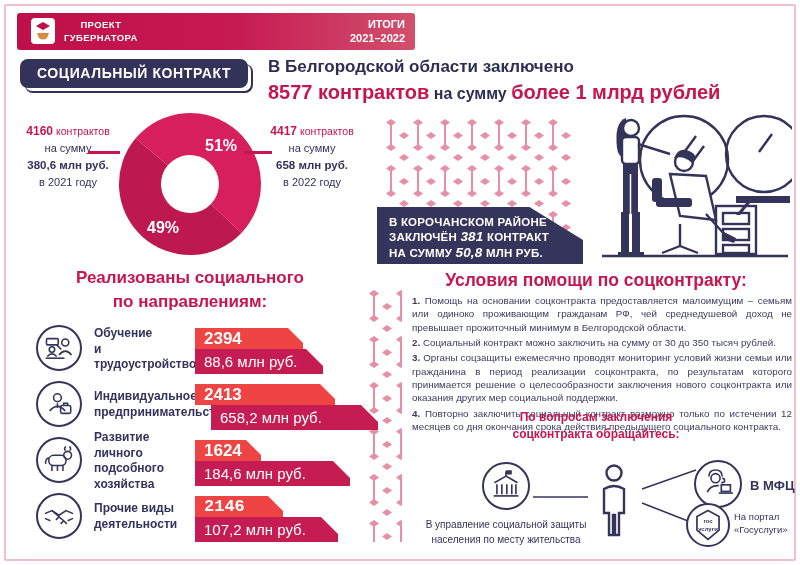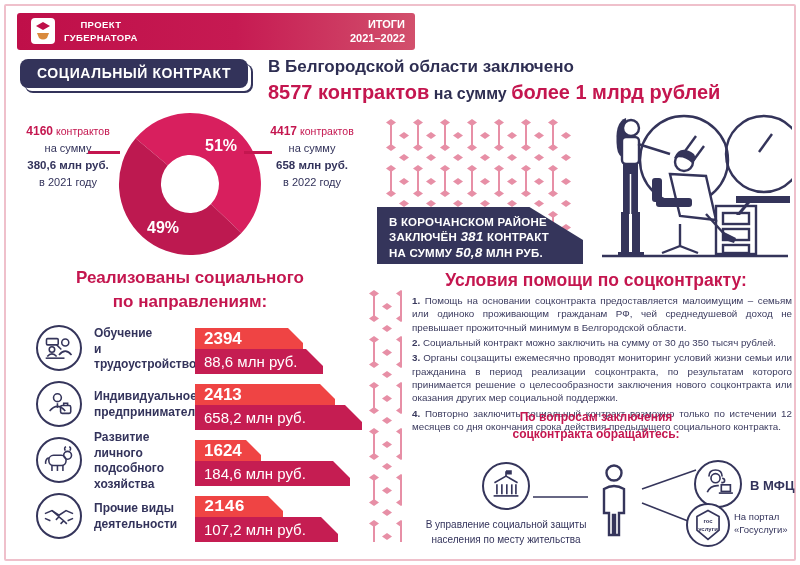--- a/index.html
+++ b/index.html
@@ -233,21 +233,21 @@
           <path d="M29 25 v-3 h5 v3"></path>
           <line x1="21" y1="22" x2="21" y2="28"></line>
         </g>
       </svg>
     </div>
     <div class="lbl">
         <div>Индивидуальное</div>
         <div>предпринимательство</div>
       </div>
     <div class="bar-num" style="width: 140px;">2413</div>
-    <div class="bar-amt" style="width: 167px;">658,2 млн руб.</div>
+    <div class="bar-amt" style="width: 167px; margin-left: 16px;">658,2 млн руб.</div>
   </div>
 
   <div class="row" style="top:433px;">
     <div class="cir">
       <svg width="36" height="36" viewBox="0 0 46 46">
         <g stroke="#35355b" stroke-width="2" fill="none">
           <rect x="10" y="17" width="22" height="13" rx="6"></rect>
           <circle cx="34" cy="17" r="5"></circle>
           <path d="M31 11 q-2 -4 1 -5 M37 11 q2 -4 -1 -5"></path>
           <line x1="14" y1="30" x2="14" y2="37"></line>

